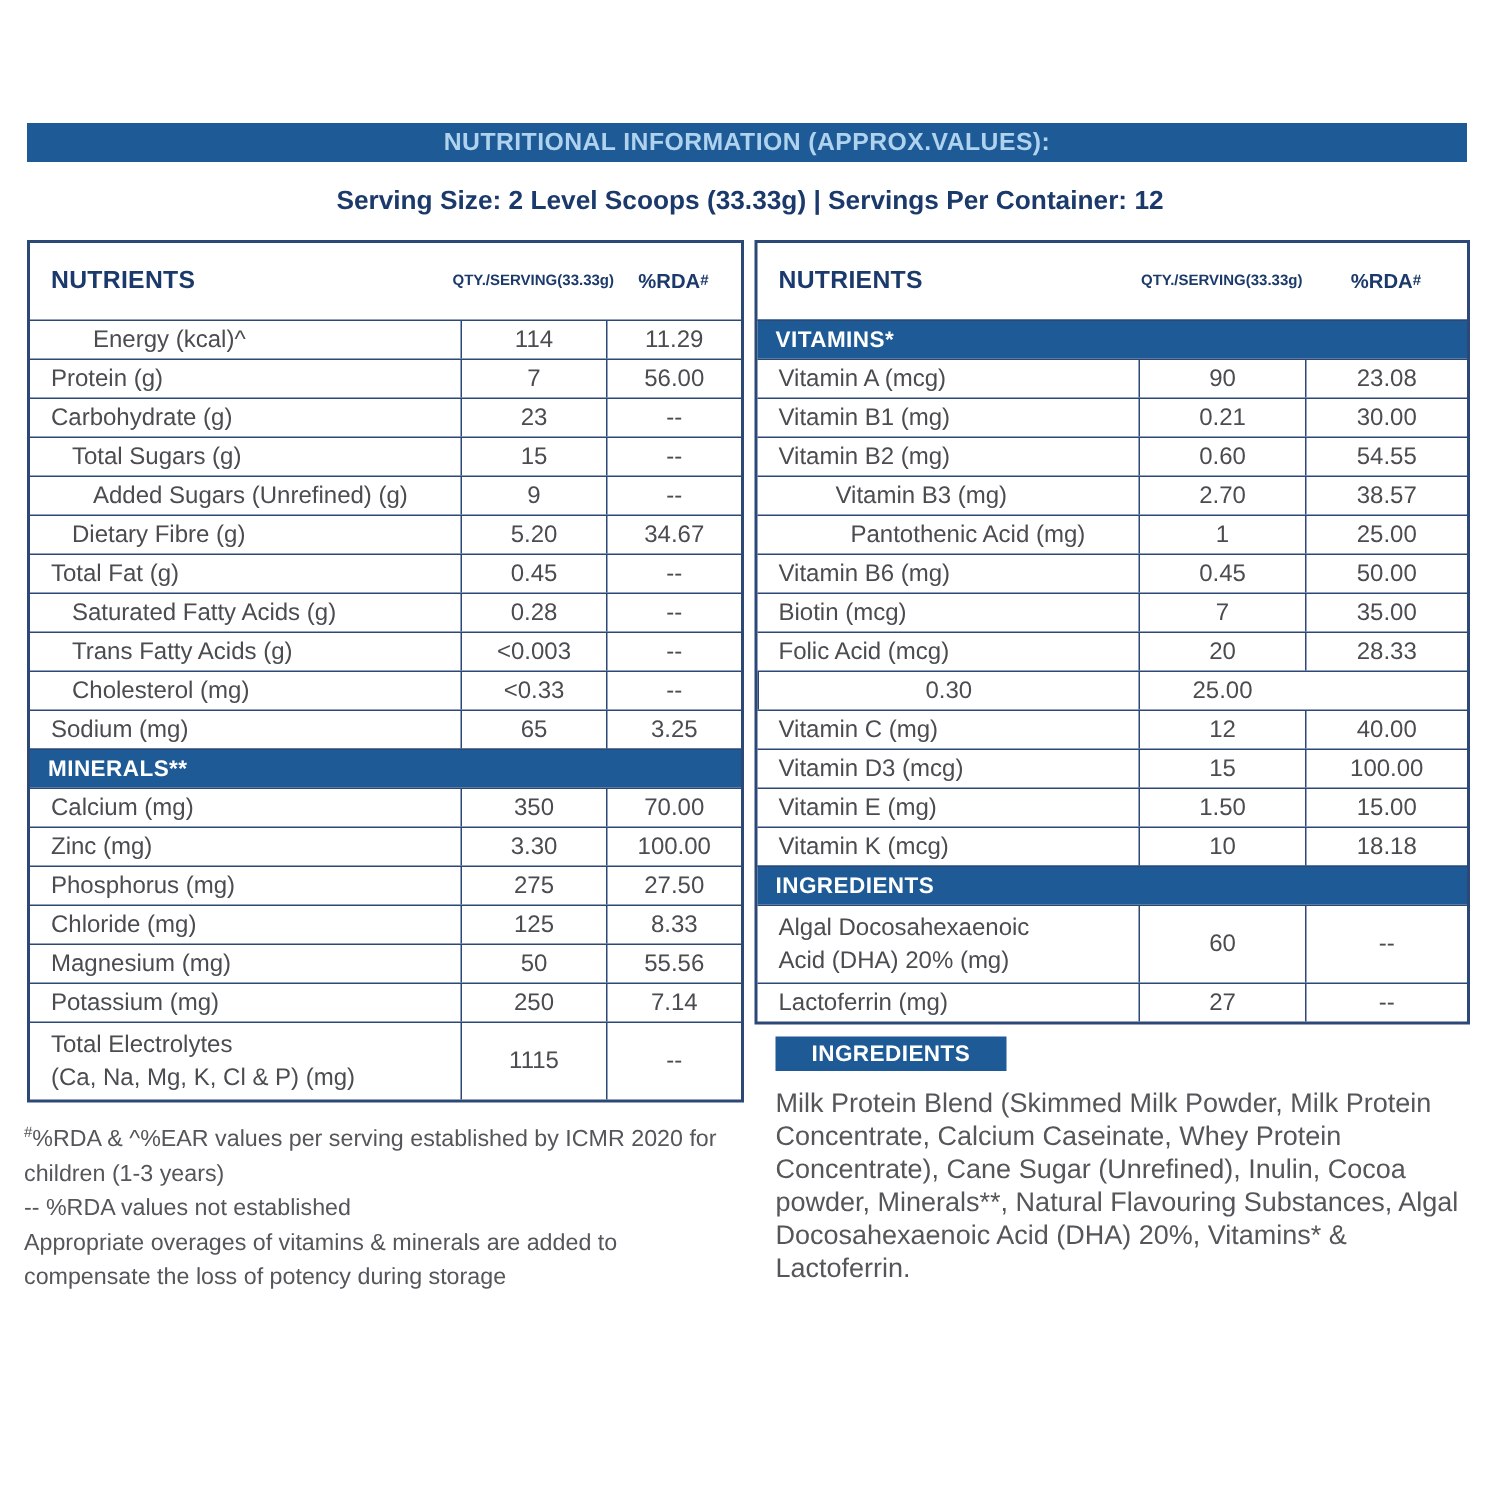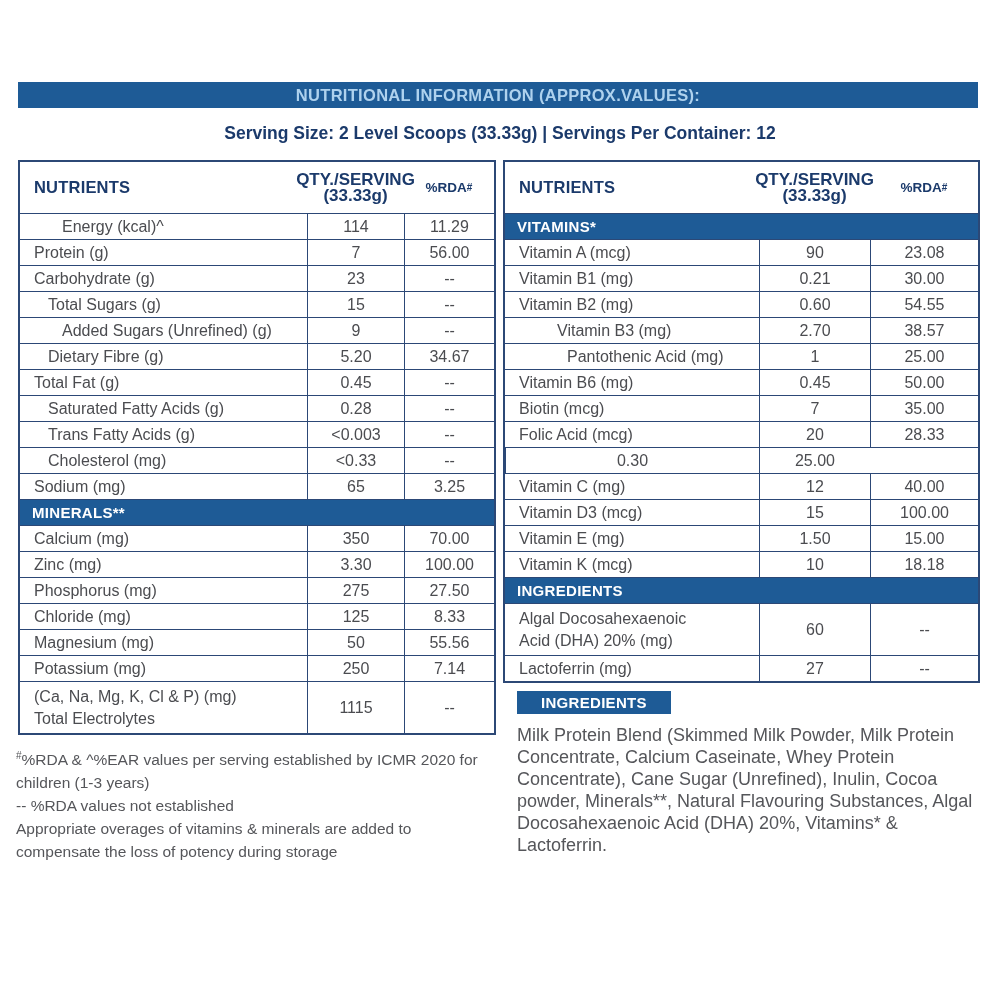--- a/index.html
+++ b/index.html
@@ -24,22 +24,22 @@
   .ntable.right{flex:1;}
 
   .hrow{display:grid; height:51px;}
   .trow{display:grid; height:26px; border-top:1.5px solid var(--border); color:var(--text-gray); font-size:16px;}
   .trow.tall{height:52px;}
   .left .hrow,.left .trow{grid-template-columns:287px 97px 1fr;}
   .right .hrow,.right .trow{grid-template-columns:254px 111px 1fr;}
 
   .h-nutrients{display:flex; align-items:center; padding-left:14px;
     font-size:16.5px; font-weight:bold; color:var(--navy); letter-spacing:.2px;}
-  .h-qty{display:flex; flex-direction:column; align-items:center; justify-content:center;
-    font-size:17px; font-weight:bold; color:var(--navy); line-height:16px; text-align:center;}
+  .h-qty{display:flex; flex-direction:row; align-items:center; justify-content:center;
+    font-size:10px; font-weight:bold; color:var(--navy); line-height:16px; text-align:center;}
   .h-rda{display:flex; align-items:center; justify-content:center;
     font-size:13.5px; font-weight:bold; color:var(--navy);}
   .h-rda sup,.fn sup{font-size:10px; line-height:0;}
 
   .srow{height:26px; border-top:1.5px solid var(--border); background:var(--blue);
     color:#fff; font-weight:bold; font-size:15px; display:flex; align-items:center;
     padding-left:12px; letter-spacing:.3px;}
 
   .c-label{display:flex; flex-direction:column; justify-content:center;}
   .c-label span{display:block; line-height:22px; white-space:nowrap;}
@@ -196,22 +196,22 @@
           </div>
           <div class="trow">
             <div class="c-label" style="padding-left: 14px;">
               <span>Potassium (mg)</span>
             </div>
             <div class="c-val">250</div>
             <div class="c-val">7.14</div>
           </div>
           <div class="trow tall">
             <div class="c-label" style="padding-left: 14px;">
+              <span>Total Electrolytes</span>
               <span>(Ca, Na, Mg, K, Cl &amp; P) (mg)</span>
-              <span>Total Electrolytes</span>
             </div>
             <div class="c-val">1115</div>
             <div class="c-val">--</div>
           </div>
         </div>
     </div>
 
     <div class="ntable right">
       <div class="hrow">
         <div class="h-nutrients">NUTRIENTS</div>

